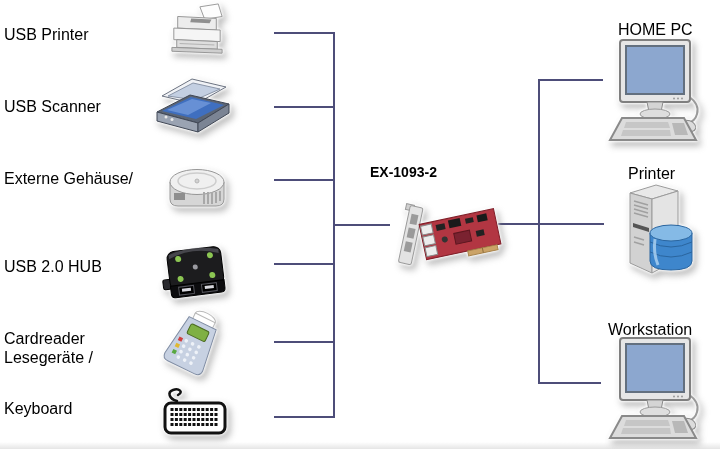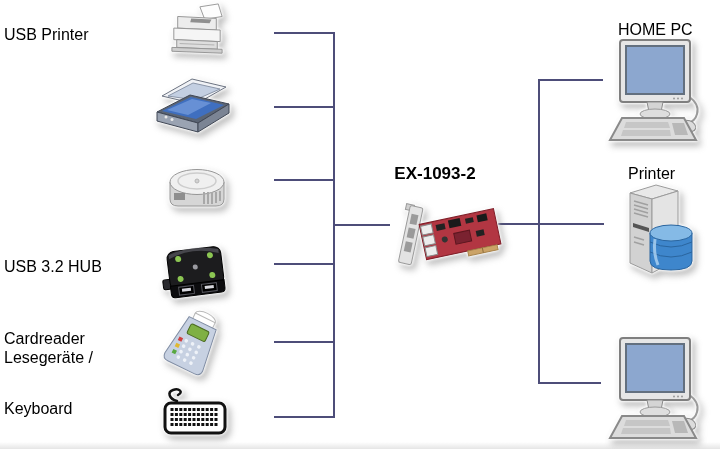--- a/index.html
+++ b/index.html
@@ -6,22 +6,22 @@
   .canvas {
     position:relative; width:720px; height:449px; background:#ffffff;
     font-family:"Liberation Sans", sans-serif; overflow:hidden;
   }
   .label {
     position:absolute; font-size:16px; line-height:19px; color:#000;
     white-space:nowrap;
   }
   .label span { display:block; }
   .card-label {
-    position:absolute; font-size:17px; font-weight:bold; color:#000;
-    text-align:center; width:130px;
+    position:absolute; font-size:14px; font-weight:bold; color:#000;
+    width:130px;
   }
   .icon { position:absolute; }
   .icon svg {
     display:block;
     filter: drop-shadow(0 0 1.5px #fff) drop-shadow(0 0 1.5px #fff)
             drop-shadow(3px 4px 3px rgba(110,110,110,.45));
   }
   .wires { position:absolute; left:0; top:0; }
   .wires line { stroke: var(--wire, #4d4d79); stroke-width:2; }
   .bottom-shade {
@@ -47,24 +47,28 @@
 
     <line x1="498" y1="224" x2="604" y2="224"></line>
     <line x1="539" y1="79" x2="539" y2="384"></line>
     <line x1="539" y1="80" x2="603" y2="80"></line>
     <line x1="539" y1="383" x2="601" y2="383"></line>
   </svg>
 
   <div class="label" style="left:4px; top:25px;">
     <span>USB Printer</span>
   </div>
+  <div class="label" style="left:4px; top:97px;">
+    <span>USB Scanner</span>
+  </div>
   <div class="label" style="left:4px; top:169px;">
+    <span>Externe Gehäuse/</span>
   </div>
   <div class="label" style="left:4px; top:257px;">
-    <span>USB 3.2 HUB</span>
+    <span>USB 2.0 HUB</span>
   </div>
   <div class="label" style="left:4px; top:329px;">
     <span>Cardreader</span>
     <span>Lesegeräte /</span>
   </div>
   <div class="label" style="left:4px; top:399px;">
     <span>Keyboard</span>
   </div>
 
   <div class="icon" style="left:166px; top:2px;">
@@ -215,20 +219,23 @@
       </g>
     </svg>
   </div>
 
   <div class="label" style="left:618px; top:20px;">
     <span>HOME PC</span>
   </div>
   <div class="label" style="left:628px; top:164px;">
     <span>Printer</span>
   </div>
+  <div class="label" style="left:608px; top:320px;">
+    <span>Workstation</span>
+  </div>
 
   <div class="icon" style="left:608px; top:38px;">
     <svg width="94" height="104" viewBox="0 0 94 104">
       <path d="M80,58 q12,8 9,18 q-2,8 -10,9" fill="none" stroke="#9a9a9a" stroke-width="2"></path>
       <ellipse cx="80" cy="88" rx="8" ry="5.5" fill="#dcdcdc" stroke="#8a8a8a" transform="rotate(20 80 88)"></ellipse>
       <rect x="12" y="2" width="70" height="62" rx="3" fill="#e6e6e6" stroke="#7f7f7f" stroke-width="2"></rect>
       <rect x="18" y="8" width="58" height="48" fill="#8ca7cf" stroke="#63707f" stroke-width="2"></rect>
       <circle cx="66" cy="60.5" r="1" fill="#9a9a9a"></circle>
         <circle cx="70" cy="60.5" r="1" fill="#9a9a9a"></circle>
         <circle cx="74" cy="60.5" r="1" fill="#9a9a9a"></circle>

